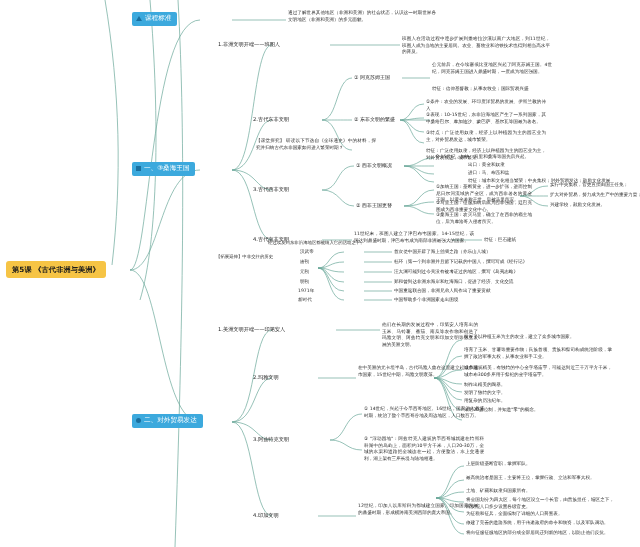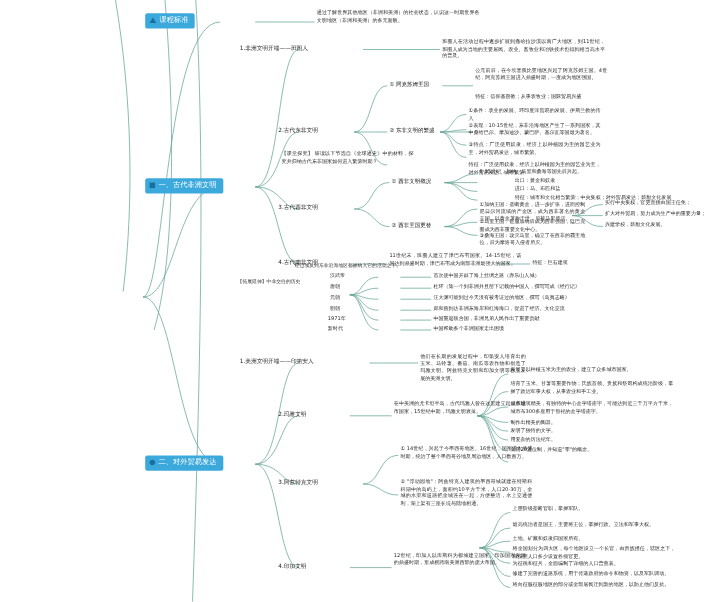--- a/index.html
+++ b/index.html
@@ -180,29 +180,30 @@
       <path d="M436,498 C450,498 448,492 464,492"></path>
       <path d="M436,498 C450,498 448,502 464,502"></path>
       <path d="M436,498 C450,498 448,512 464,512"></path>
       <path d="M436,498 C450,498 448,524 464,524"></path>
       <path d="M436,498 C450,498 448,534 464,534"></path>
 
       <path d="M318,516 L356,516"></path>
     </g>
   </svg>
 
+  <div class="node root" style="left:6px;top:261px;">第5课 《古代非洲与美洲》</div>
 
   <div class="node lvl1" style="left:132px;top:12px;">
     <span class="ic tri"></span>
     <span>课程标准</span>
   </div>
 
   <div class="node lvl1" style="left:132px;top:162px;">
     <span class="ic sq"></span>
-    <span>一、古代非洲文明</span>
+    <span>一、③桑海王国</span>
   </div>
 
   <div class="node lvl1" style="left:132px;top:414px;">
     <span class="ic cir"></span>
     <span>二、对外贸易发达</span>
   </div>
 
   <div class="node detail wide" style="left:288px;top:10px;">通过了解世界其他地区（非洲和美洲）的社会状态，认识这一时期世界各文明地区（非洲和美洲）的多元面貌。</div>
 
   <div class="node lvl2" style="left:218px;top:41px;">1.非洲文明开端——班图人</div>

